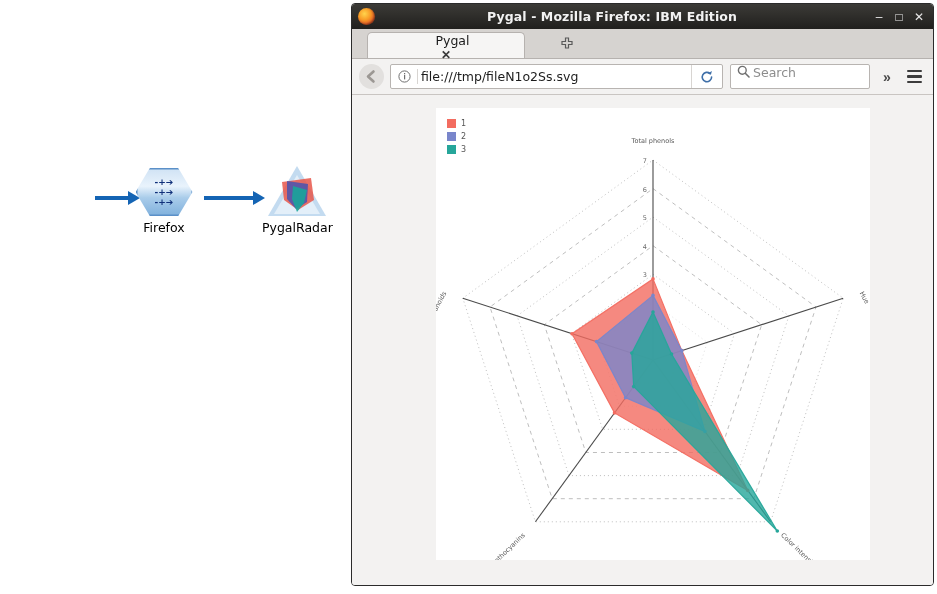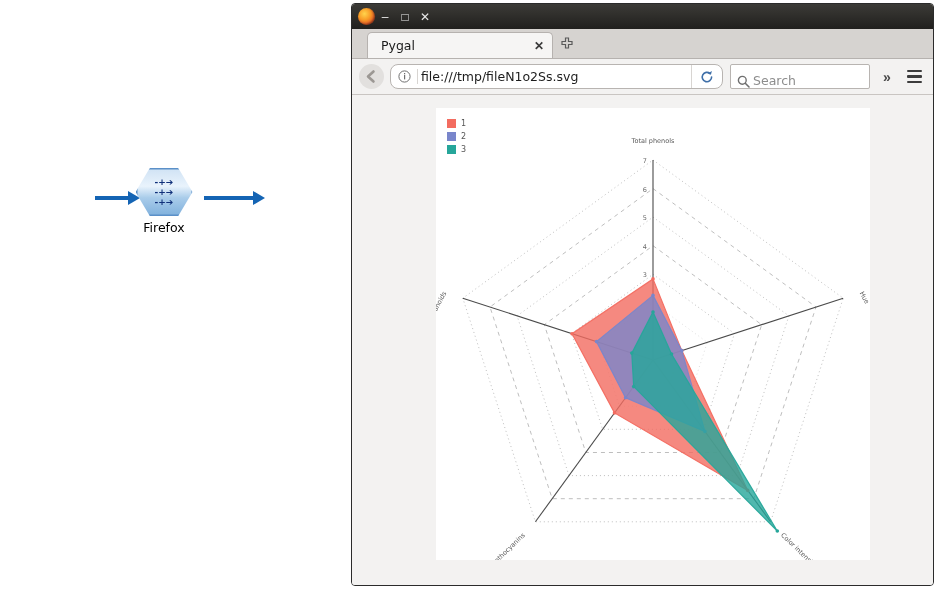--- a/index.html
+++ b/index.html
@@ -104,50 +104,50 @@
     margin-left:-20px;white-space:nowrap;overflow:hidden;
   }
   .win-btn{
     width:20px;height:24px;color:#e8e8e8;font-size:12px;
     display:flex;align-items:center;justify-content:center;cursor:default;
   }
   #win-close{margin-right:4px;}
 
   #tabstrip{height:29px;background:#d6d3d0;position:relative;border-bottom:1px solid #b6b2af;}
   #tab-pygal{
-    position:absolute;left:15px;top:3px;width:186px;height:26px;
+    position:absolute;left:15px;top:3px;width:158px;height:26px;
     background:#f6f5f4;border:1px solid #b6b2af;border-bottom:none;
-    border-radius:5px 5px 0 0;display:flex;align-items:center;box-sizing:border-box;
+    border-radius:5px 5px 0 0;display:flex;align-items:center;box-sizing:border-box;flex-direction:column;
   }
   #tab-label{flex:1;padding-left:13px;font-size:12.5px;color:#1a1a1a;font-family:"DejaVu Sans", sans-serif;}
   #tab-close{width:26px;text-align:center;font-size:12px;color:#3a3a3a;font-weight:bold;}
   #new-tab{
     position:absolute;left:207px;top:8px;width:16px;height:16px;
     color:#5a5a5a;font-size:14px;text-align:center;line-height:16px;
   }
 
   #navbar{height:36px;background:#f3f2f1;display:flex;align-items:center;padding:0 7px;box-sizing:border-box;border-bottom:1px solid #c9c5c2;}
   #back-button{
     width:25px;height:25px;border-radius:50%;background:#e2e0de;
     display:flex;align-items:center;justify-content:center;margin-right:6px;
   }
   #urlbar{
-    flex:1;height:25px;background:#fff;border:1px solid #b8b4b1;border-radius:8px;
+    flex:1;height:25px;background:#fff;border:1px solid #b8b4b1;border-radius:2px;
     display:flex;align-items:center;box-sizing:border-box;justify-content:space-between;
   }
   #site-identity{width:26px;display:flex;align-items:center;justify-content:center;}
   #url-text{
     flex:1;font-size:12.5px;color:#1c1c1c;font-family:"DejaVu Sans", sans-serif;
     white-space:nowrap;overflow:hidden;padding-left:3px;
     border-left:1px solid #d8d5d2;
   }
   #reload-button{width:30px;display:flex;align-items:center;justify-content:center;border-left:1px solid #d8d5d2;height:100%;}
   #searchbar{
     width:140px;height:25px;background:#fff;border:1px solid #b8b4b1;border-radius:2px;
-    margin-left:7px;display:flex;align-items:flex-end;box-sizing:border-box;
+    margin-left:7px;display:flex;align-items:flex-start;box-sizing:border-box;
   }
   #search-placeholder{
     font-size:12.5px;color:#8d8d8d;font-family:"DejaVu Sans", sans-serif;padding-left:3px;
   }
   #overflow-button{width:26px;text-align:center;font-size:14px;color:#4a4a4a;font-weight:bold;margin-left:4px;}
   #menu-button{width:24px;display:flex;flex-direction:column;justify-content:center;align-items:center;gap:3px;margin-left:2px;}
   .ham-line{width:15px;height:2.5px;background:#3c3c3c;border-radius:1px;}
 
   #content-area{position:absolute;left:0;top:91px;right:0;bottom:0;background:#f3f2f1;}
   #svg-page{position:absolute;left:84px;top:13px;width:434px;height:452px;background:#fff;}
@@ -167,26 +167,39 @@
         <div class="filler-row">-+➔</div>
         <div class="filler-row">-+➔</div>
         <div class="filler-row">-+➔</div>
       </div>
     </div>
     <div class="node-label">Firefox</div>
   </div>
 
   <div class="arrow" id="arrow-2"></div>
 
+  <div class="node" id="node-radar">
+    <div class="tri-wrap">
+      <div class="tri-bg"></div>
+      <div class="tri-inner"></div>
+      <svg width="58" height="50" viewBox="0 0 58 50" style="position:absolute;left:0;top:0;">
+        <polygon points="14,16 43,12 46,34 30,44 16,34" fill="#e8564a" opacity="0.85"></polygon>
+        <polygon points="19,15 40,18 39,36 28,43 19,33" fill="#3f51b5" opacity="0.8"></polygon>
+        <polygon points="25,20 39,24 36,37 29,46 24,33" fill="#1aa59a" opacity="0.9"></polygon>
+      </svg>
+    </div>
+    <div class="node-label">PygalRadar</div>
+  </div>
 </div>
 
 <div id="firefox-window">
 
   <div id="titlebar">
     <div id="ff-logo"></div>
+    <div id="window-title">Pygal - Mozilla Firefox: IBM Edition</div>
     <div class="win-btn">–</div>
     <div class="win-btn">□</div>
     <div class="win-btn" id="win-close">✕</div>
   </div>
 
   <div id="tabstrip">
     <div id="tab-pygal">
       <div id="tab-label">Pygal</div>
       <div id="tab-close">✕</div>
     </div>

